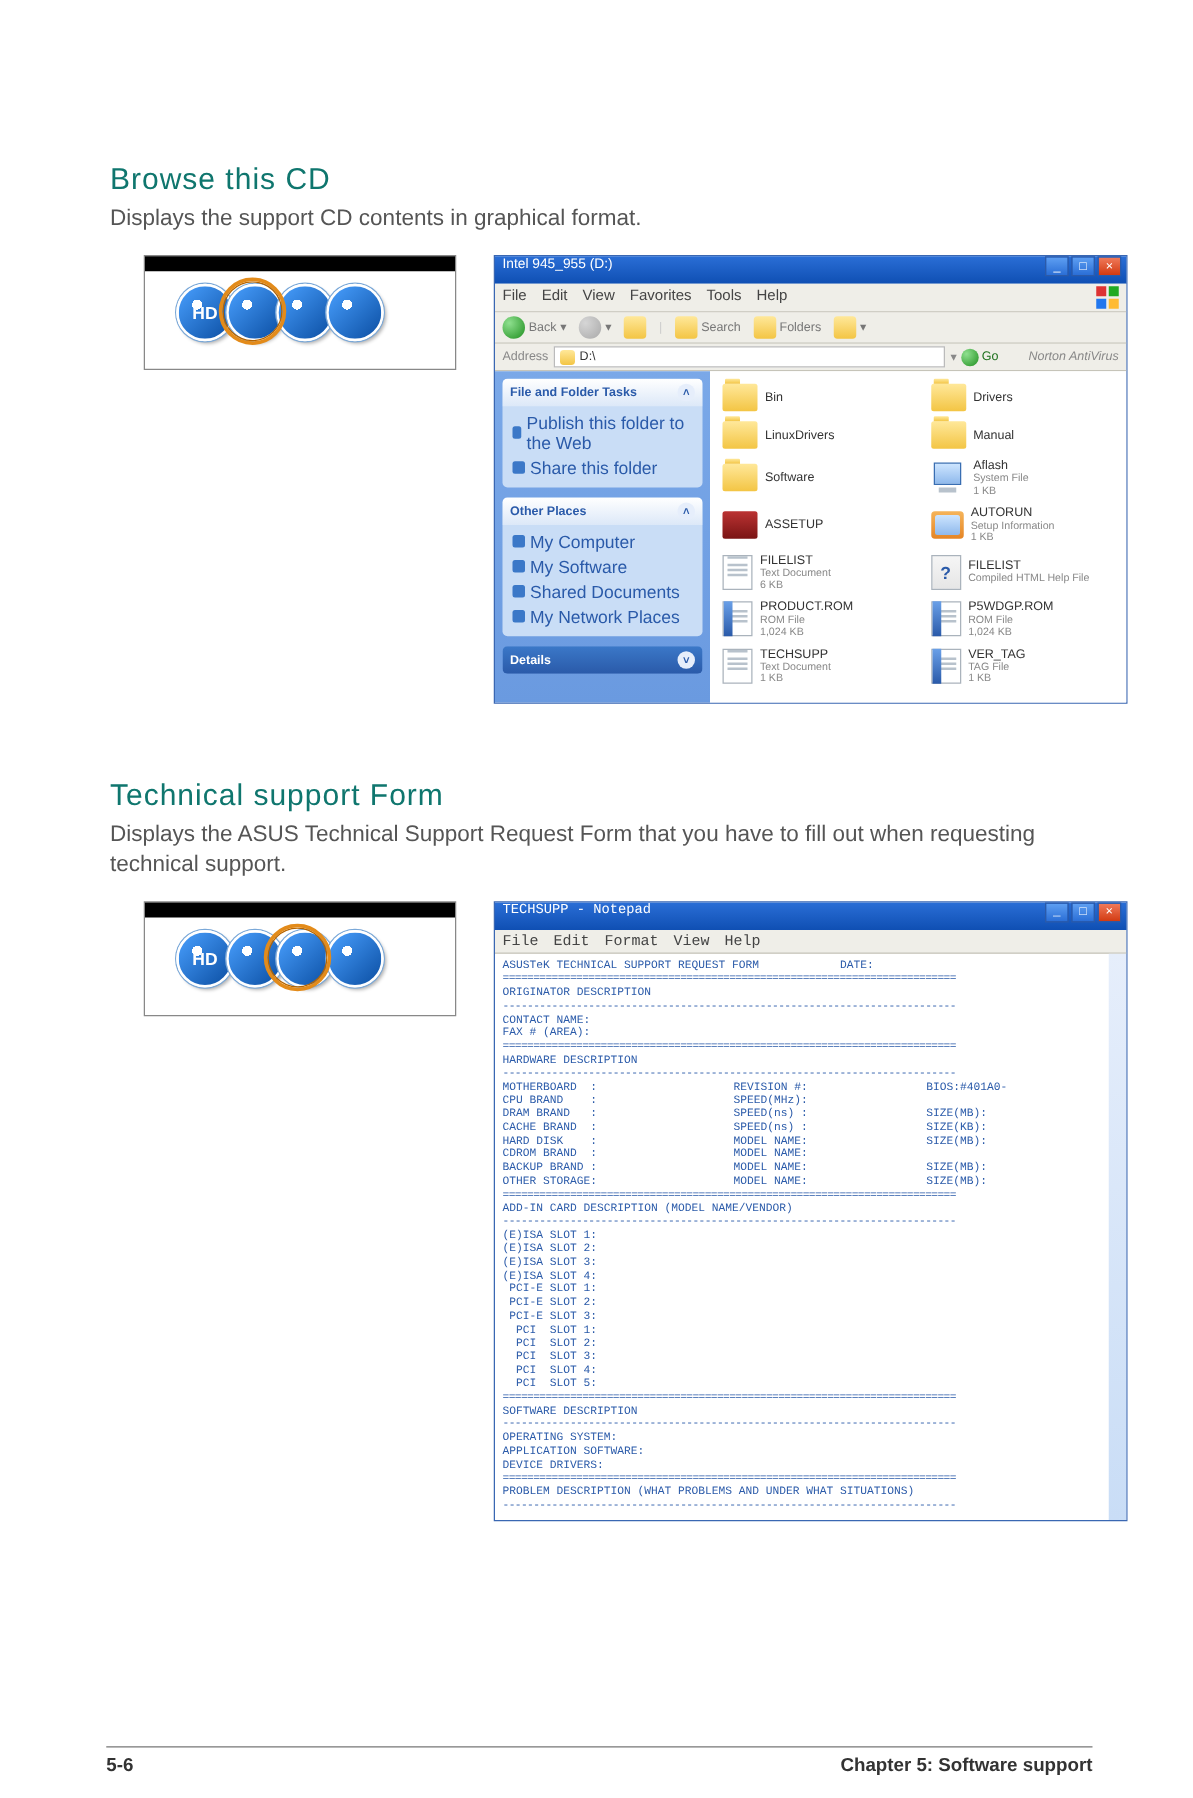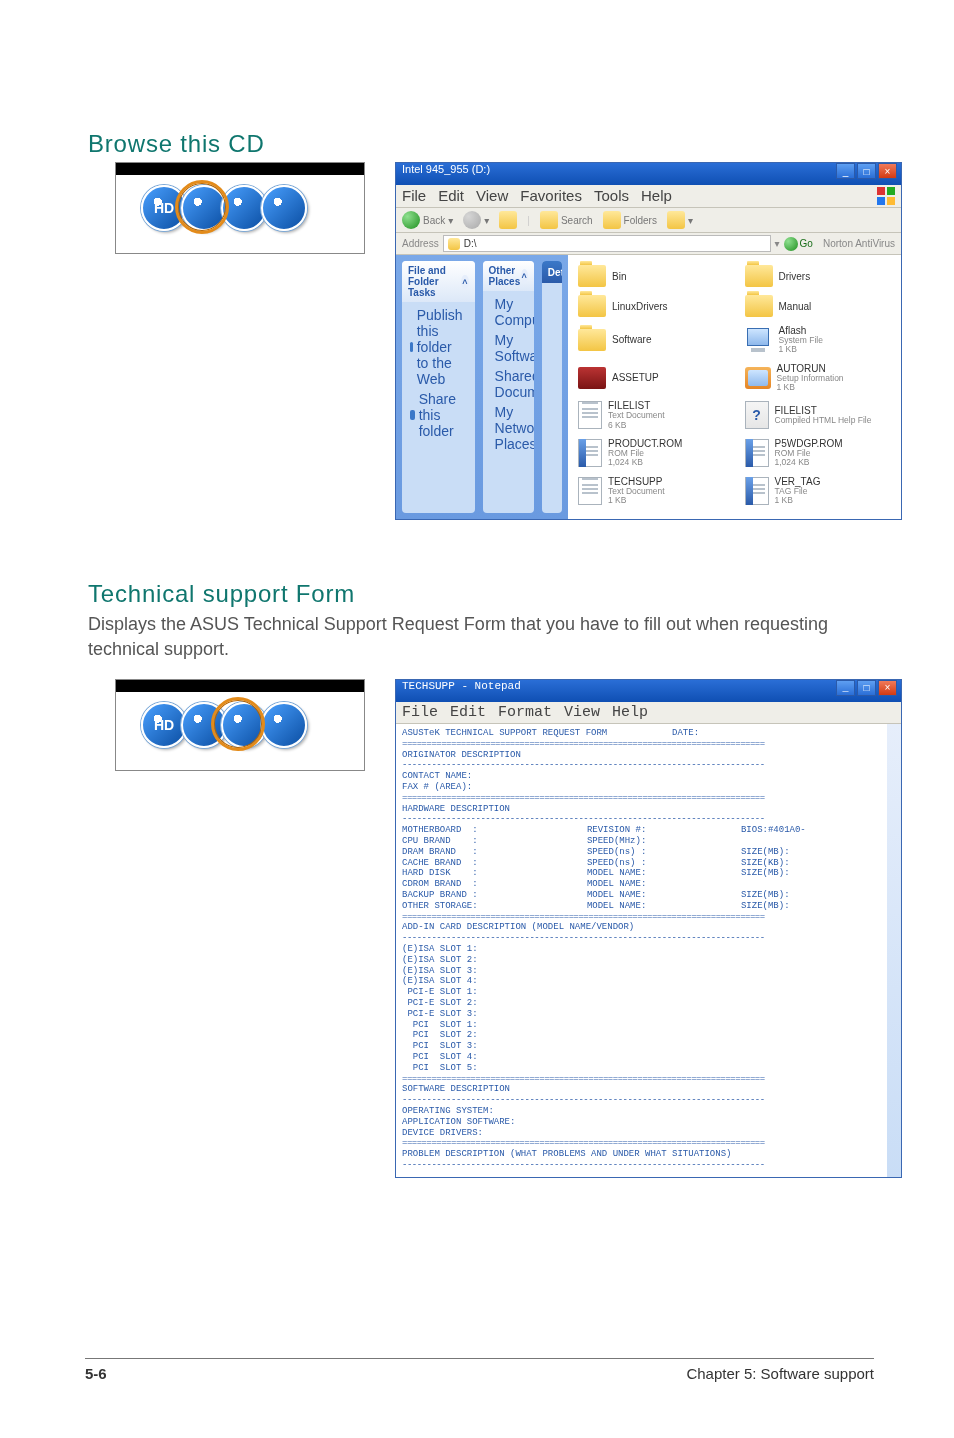--- a/index.html
+++ b/index.html
@@ -102,21 +102,21 @@
             display: flex; align-items: center; justify-content: center;
             font-size: 10px; color: #fff; border: 1px solid #2b5aa9; }
   .winbtn.min, .winbtn.max { background: linear-gradient(#5e9ff2,#2a6ed6); }
   .winbtn.close { background: linear-gradient(#f07a5a,#d23a12); }
   .menubar {
     background: #efeee8;
     border-bottom: 1px solid #c6c4b9;
     display: flex; gap: 12px;
     padding: 2px 6px;
     color: #444;
-    font-size: 15px;
+    font-size: 12px;
   }
   .toolbar {
     background: #efeee8;
     border-bottom: 1px solid #c6c4b9;
     display: flex; align-items: center;
     padding: 3px 6px;
     gap: 10px;
   }
   .tb-btn { display: flex; align-items: center; gap: 3px; color: #777; }
   .tb-ico {
@@ -133,35 +133,35 @@
     padding: 2px 6px; gap: 4px;
     font-size: 10px;
   }
   .addressbar .label { color: #888; }
   .addressbar .field {
     flex: 1; background: #fff; border: 1px solid #bbb;
     height: 15px; display: flex; align-items: center; padding: 0 4px;
   }
   .go { display: flex; align-items: center; gap: 2px; color: #1a6f1a; }
   .go .tb-ico { width: 14px; height: 14px; }
-  .links { color: #888; margin-left: 6px; }
+  .links { color: #888; margin-left: 20px; font-style: italic; }
   .xp-logo {
     width: 18px; height: 18px; margin-left: auto;
     background:
       linear-gradient(#d33, #d33) 0 0/8px 8px no-repeat,
       linear-gradient(#2a2, #2a2) 10px 0/8px 8px no-repeat,
       linear-gradient(#27e, #27e) 0 10px/8px 8px no-repeat,
       linear-gradient(#fb3, #fb3) 10px 10px/8px 8px no-repeat;
   }
   .explorer-body { display: flex; }
   .sidepane {
     width: 160px;
     background: linear-gradient(#7aa8e8, #6a9ae0);
     padding: 6px;
-    display: flex; flex-direction: row; gap: 8px;
+    display: flex; flex-direction: column; gap: 8px;
   }
   .panel {
     background: #c9ddf6;
     border-radius: 4px;
     overflow: hidden;
   }
   .panel-head {
     background: linear-gradient(#fff, #dce8f8);
     color: #2a5aa9;
     font-weight: bold;
@@ -295,28 +295,29 @@
   .footer {
     margin-top: 180px;
     border-top: 1px solid #777;
     padding-top: 6px;
     display: flex;
     justify-content: space-between;
     font-size: 15px;
     color: #333;
   }
   .footer .left, .footer .right { font-weight: bold; }
-  .footer .right { font-weight: normal; }
+  .footer .right { font-weight: bold; }
 </style>
 </head>
 <body>
 
 <div class="page">
 
   <h2 class="section-heading">Browse this CD</h2>
+  <p class="section-desc">Displays the support CD contents in graphical format.</p>
 
   <div class="row">
 
     <div class="thumb">
       <div class="thumb-box">
         <div class="orb-row">
           <div class="orb">HD</div>
           <div class="orb"></div>
           <div class="orb"></div>
           <div class="orb"></div>

